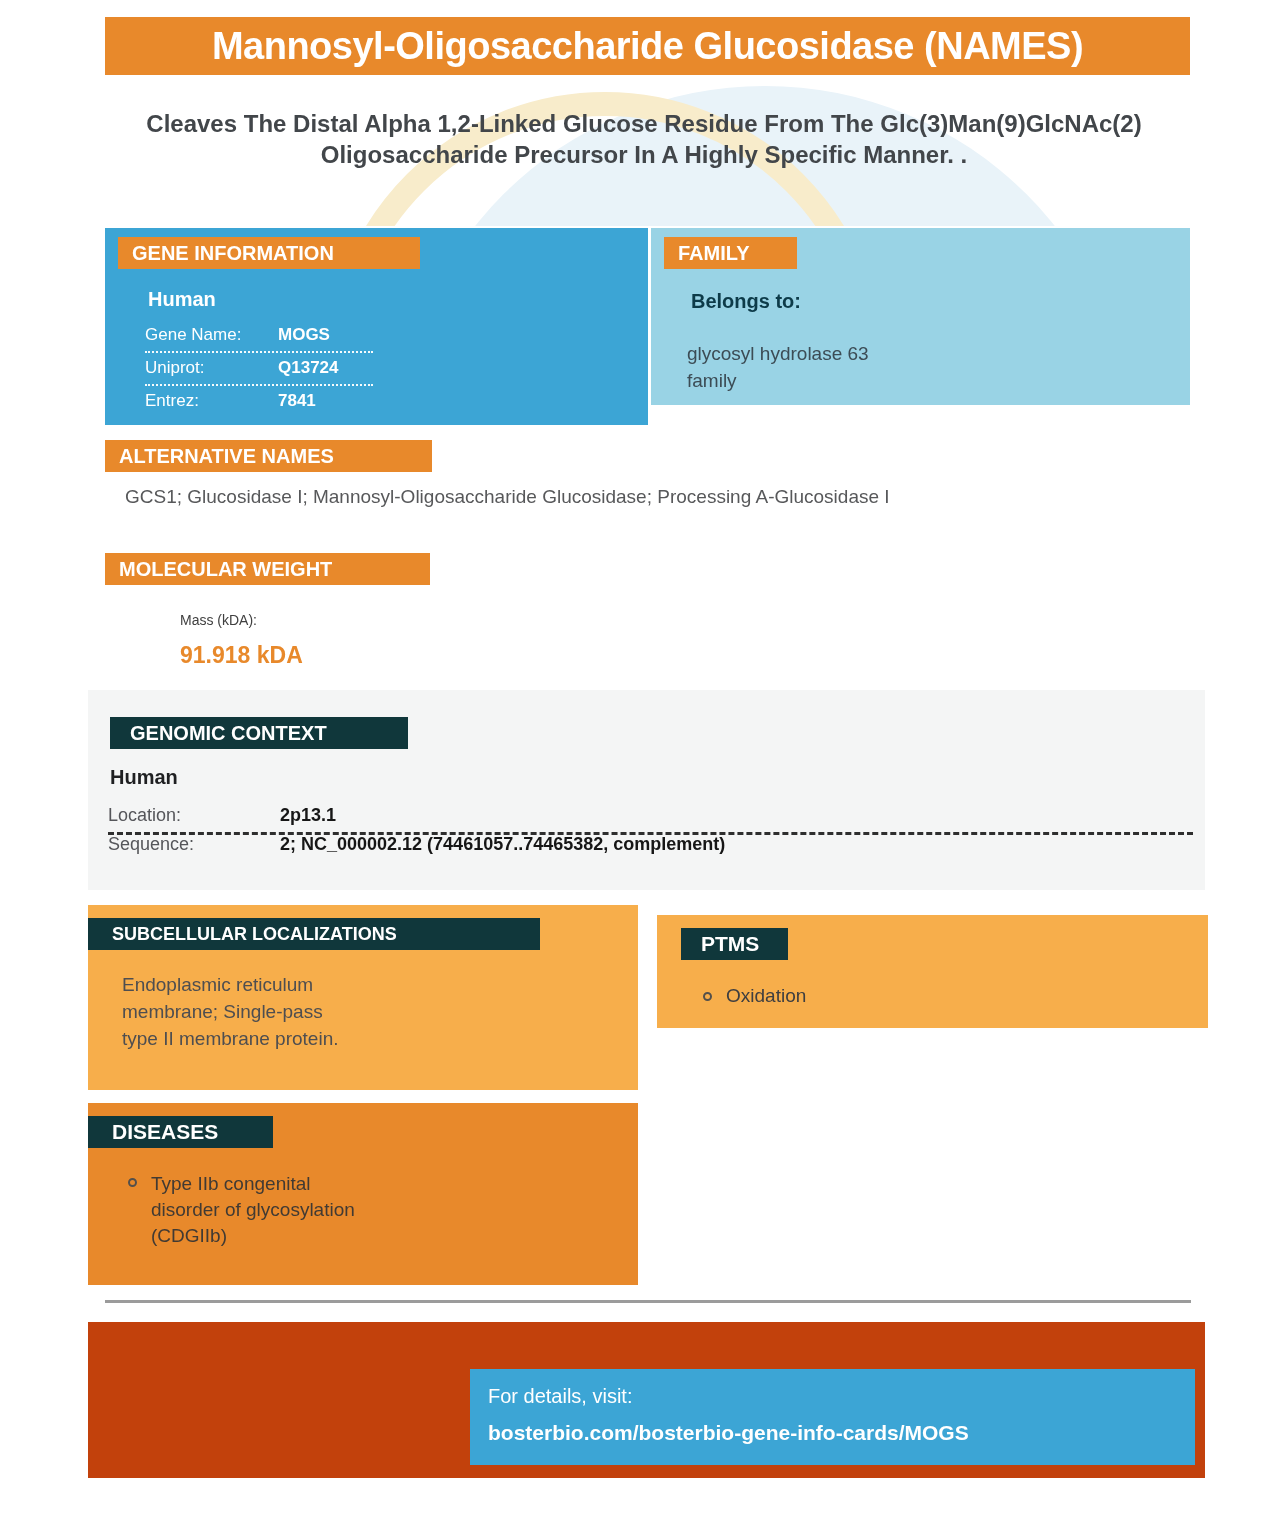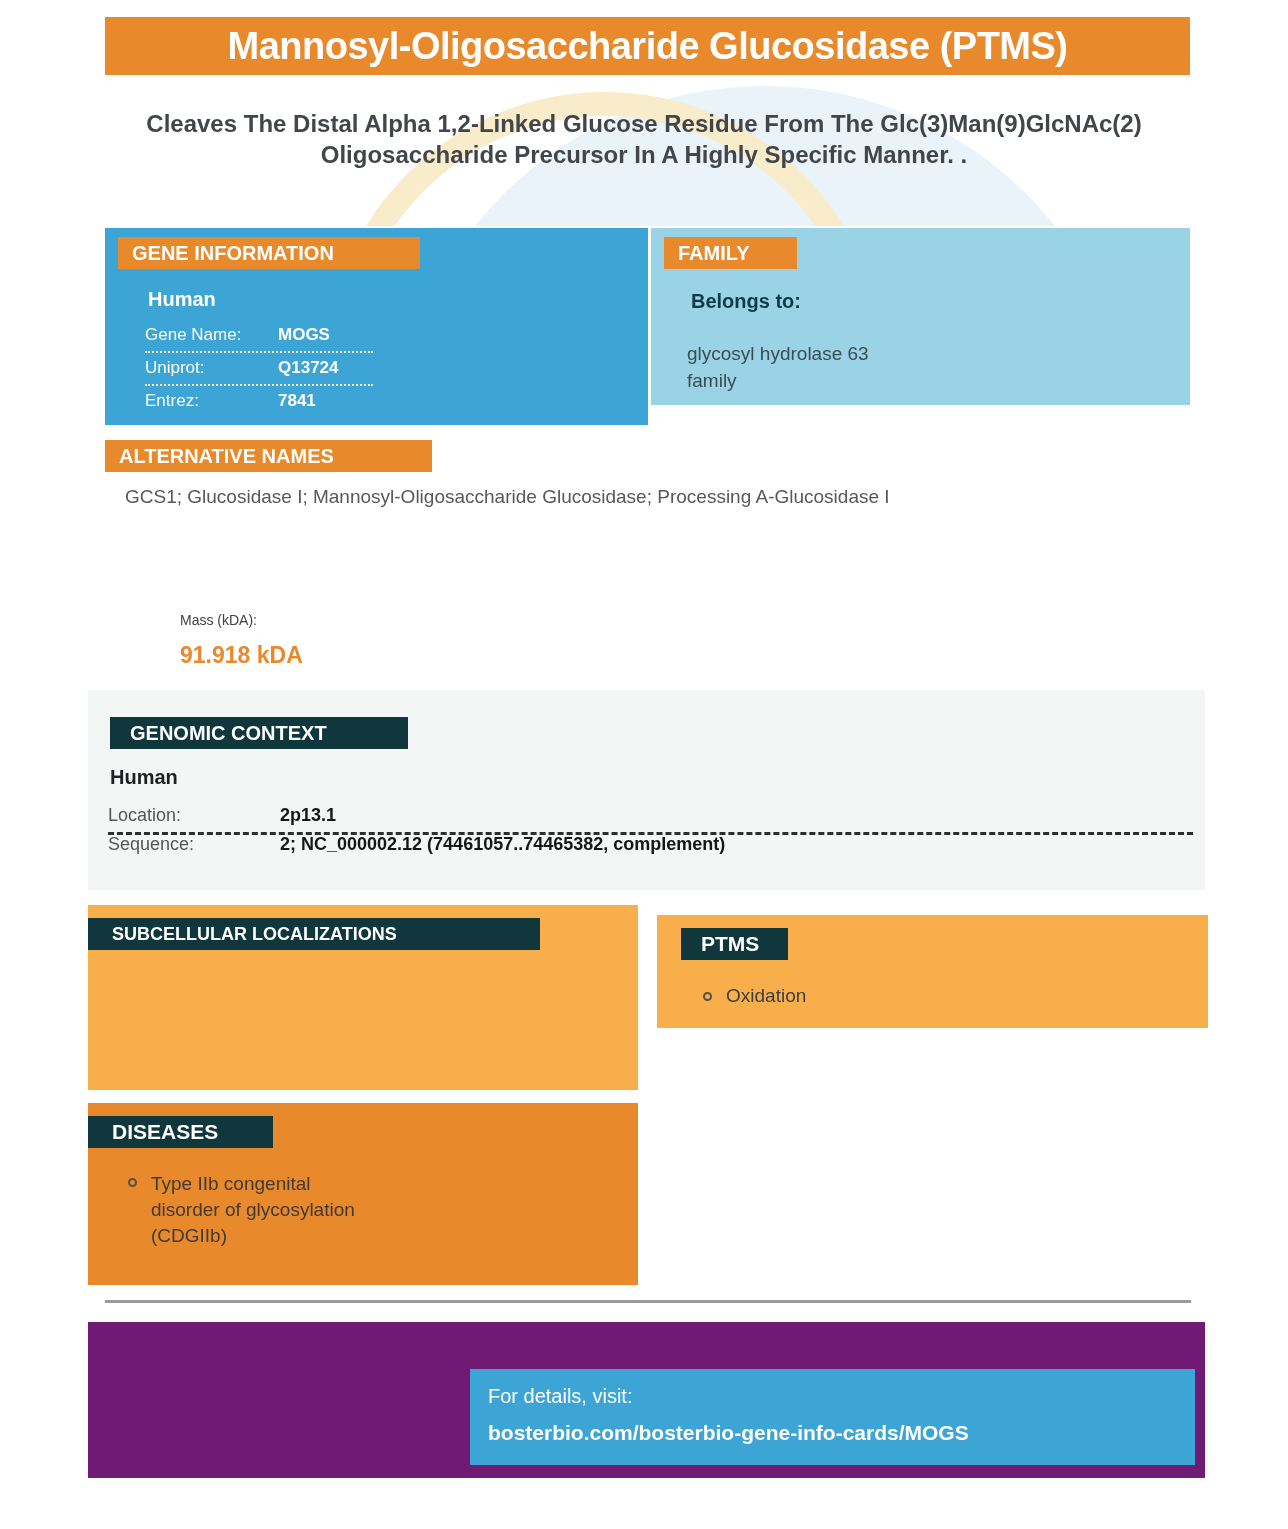--- a/index.html
+++ b/index.html
@@ -74,37 +74,37 @@
   .bullet-ring { width:9px; height:9px; border:2px solid #54504B; border-radius:50%; margin:7px 14px 0 0; flex:none; }
   .ptms-item { left:46px; top:70px; color:#3E3E40; font-size:19px; }
 
   .diseases-box { position:absolute; left:88px; top:1103px; width:550px; height:182px; background:#E8892B; }
   .diseases-box .tlabel { left:0; top:13px; width:185px; padding-left:24px; font-size:21px; }
   .disease-item { left:40px; top:68px; color:#413A33; font-size:19px; }
   .disease-item .bullet-text { width:215px; line-height:26px; }
 
   
   .rule { position:absolute; left:105px; top:1300px; width:1086px; height:3px; background:#9B9B9B; }
-  .footer-box { position:absolute; left:88px; top:1322px; width:1117px; height:156px; background:#701a75; }
+  .footer-box { position:absolute; left:88px; top:1322px; width:1117px; height:156px; background:#c2410c; }
   .footer-blue { position:absolute; left:382px; top:47px; width:725px; height:96px; background:#3CA5D5; }
   .footer-visit { position:absolute; left:18px; top:16px; color:#ffffff; font-size:20px; }
   .footer-url { position:absolute; left:18px; top:52px; color:#ffffff; font-size:21px; font-weight:bold; }
 </style>
 </head>
 <body>
 
 <div class="page">
 
   <div class="watermark">
     <div class="wm-circle"></div>
     <div class="wm-ring"></div>
   </div>
 
   <div class="title-bar">
-    <h1>Mannosyl-Oligosaccharide Glucosidase (PTMS)</h1>
+    <h1>Mannosyl-Oligosaccharide Glucosidase (NAMES)</h1>
   </div>
 
   <div class="subtitle">Cleaves The Distal Alpha 1,2-Linked Glucose Residue From The Glc(3)Man(9)GlcNAc(2) Oligosaccharide Precursor In A Highly Specific Manner. .</div>
 
   <div class="gene-box">
     <div class="olabel">GENE INFORMATION</div>
     <div class="gene-species">Human</div>
     <div class="gene-table">
       <div class="gene-row sep">
         <span class="lbl">Gene Name:</span>
@@ -123,39 +123,41 @@
 
   <div class="family-box">
     <div class="olabel">FAMILY</div>
     <div class="family-belongs">Belongs to:</div>
     <div class="family-value">glycosyl hydrolase 63 family</div>
   </div>
 
   <div class="olabel alt-label">ALTERNATIVE NAMES</div>
   <div class="alt-value">GCS1; Glucosidase I; Mannosyl-Oligosaccharide Glucosidase; Processing A-Glucosidase I</div>
 
+  <div class="olabel mw-label">MOLECULAR WEIGHT</div>
   <div class="mw-mass-label">Mass (kDA):</div>
   <div class="mw-mass-value">91.918 kDA</div>
 
   <div class="genomic-box">
     <div class="tlabel">GENOMIC CONTEXT</div>
     <div class="genomic-species">Human</div>
     <div class="genomic-row row-location">
       <span class="lbl">Location:</span>
       <span class="val">2p13.1</span>
     </div>
     <div class="genomic-dash"></div>
     <div class="genomic-row row-sequence">
       <span class="lbl">Sequence:</span>
       <span class="val">2; NC_000002.12 (74461057..74465382, complement)</span>
     </div>
   </div>
 
   <div class="subcell-box">
     <div class="tlabel">SUBCELLULAR LOCALIZATIONS</div>
+    <div class="subcell-text">Endoplasmic reticulum membrane; Single-pass type II membrane protein.</div>
   </div>
 
   <div class="ptms-box">
     <div class="tlabel">PTMS</div>
     <div class="bullet-item ptms-item">
       <span class="bullet-ring"></span>
       <span class="bullet-text">Oxidation</span>
     </div>
   </div>
 

